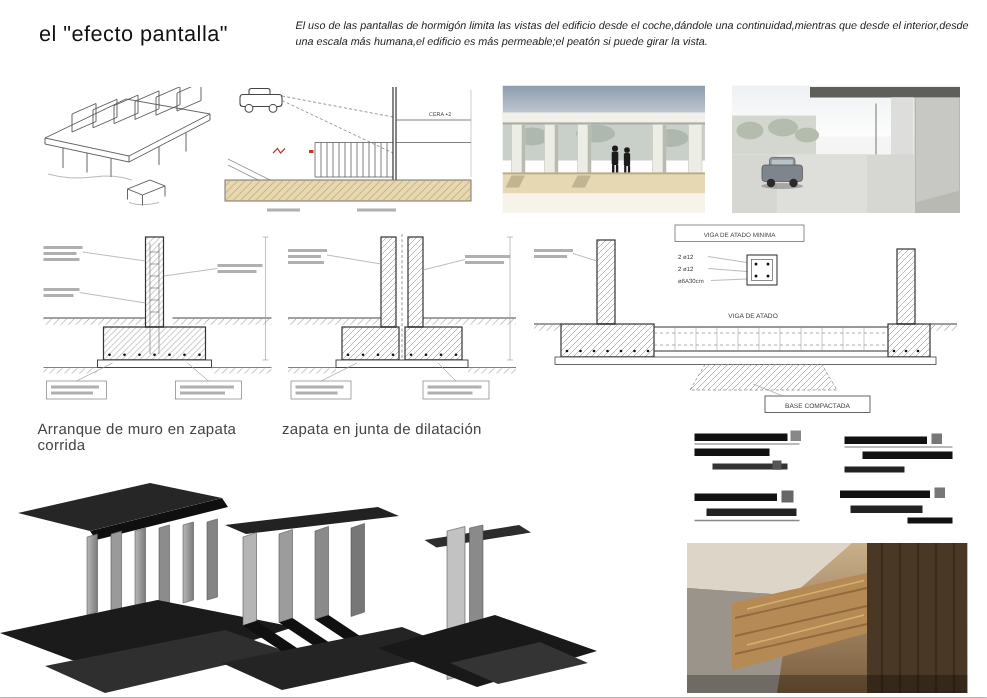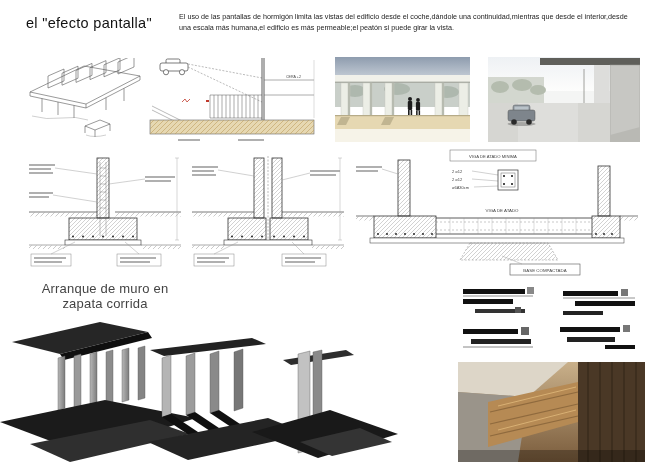--- a/index.html
+++ b/index.html
@@ -1,21 +1,21 @@
 <!DOCTYPE html>
 <html><head>
 <meta charset="utf-8">
 <style>
   html,body{margin:0;padding:0;background:#9a9a9a;}
   #board{position:relative;width:658px;height:465px;background:#ffffff;margin:0 auto;
          font-family:"Liberation Sans",sans-serif;overflow:hidden;box-shadow:0 0 6px rgba(0,0,0,.4);}
   .abs{position:absolute;}
   #title{left:26px;top:15px;font-size:14.5px;color:#111;letter-spacing:.3px;}
-  #intro{left:179px;top:11px;width:458px;font-size:7.2px;line-height:1.55;color:#222;}
-  .caption{font-size:13px;color:#444;text-align:center;letter-spacing:.2px;}
+  #intro{left:197px;top:11px;width:458px;font-size:7.2px;line-height:1.55;color:#222;font-style:italic;}
+  .caption{font-size:10px;color:#444;text-align:left;letter-spacing:.2px;}
   svg{display:block;}
   svg text{font-family:"Liberation Sans",sans-serif;fill:#444;}
   .ann{fill:#b0b0b0;}
   .lead{stroke:#999;stroke-width:.45;fill:none;}
   .ln{stroke:#444;stroke-width:.7;fill:none;}
   .thin{stroke:#555;stroke-width:.5;fill:none;}
 </style>
 </head>
 <body>
 
@@ -414,20 +414,21 @@
       <line x1="170" y1="116" x2="150" y2="108" class="lead"></line>
     </g>
     <g>
       <rect x="4" y="18" width="26" height="2" class="ann"></rect>
         <rect x="4" y="22" width="22" height="2" class="ann"></rect>
       <line x1="30" y1="21" x2="46" y2="26" class="lead"></line>
     </g>
   </svg>
 
   <div class="abs caption" style="left:25px;top:281px;width:160px">Arranque de muro en zapata corrida</div>
+  <div class="abs caption" style="left:188px;top:281px;width:160px">zapata en junta de dilatación</div>
 
   <svg class="abs" style="left:0;top:292px" width="470" height="173" viewBox="0 0 470 173">
     <defs>
       <linearGradient id="slabGrad" x1="0" y1="0" x2="1" y2="0">
         <stop offset="0" stop-color="#b8b8b8"></stop>
           <stop offset="1" stop-color="#7c7c7c"></stop>
       </linearGradient>
     </defs>
 
     <g>

